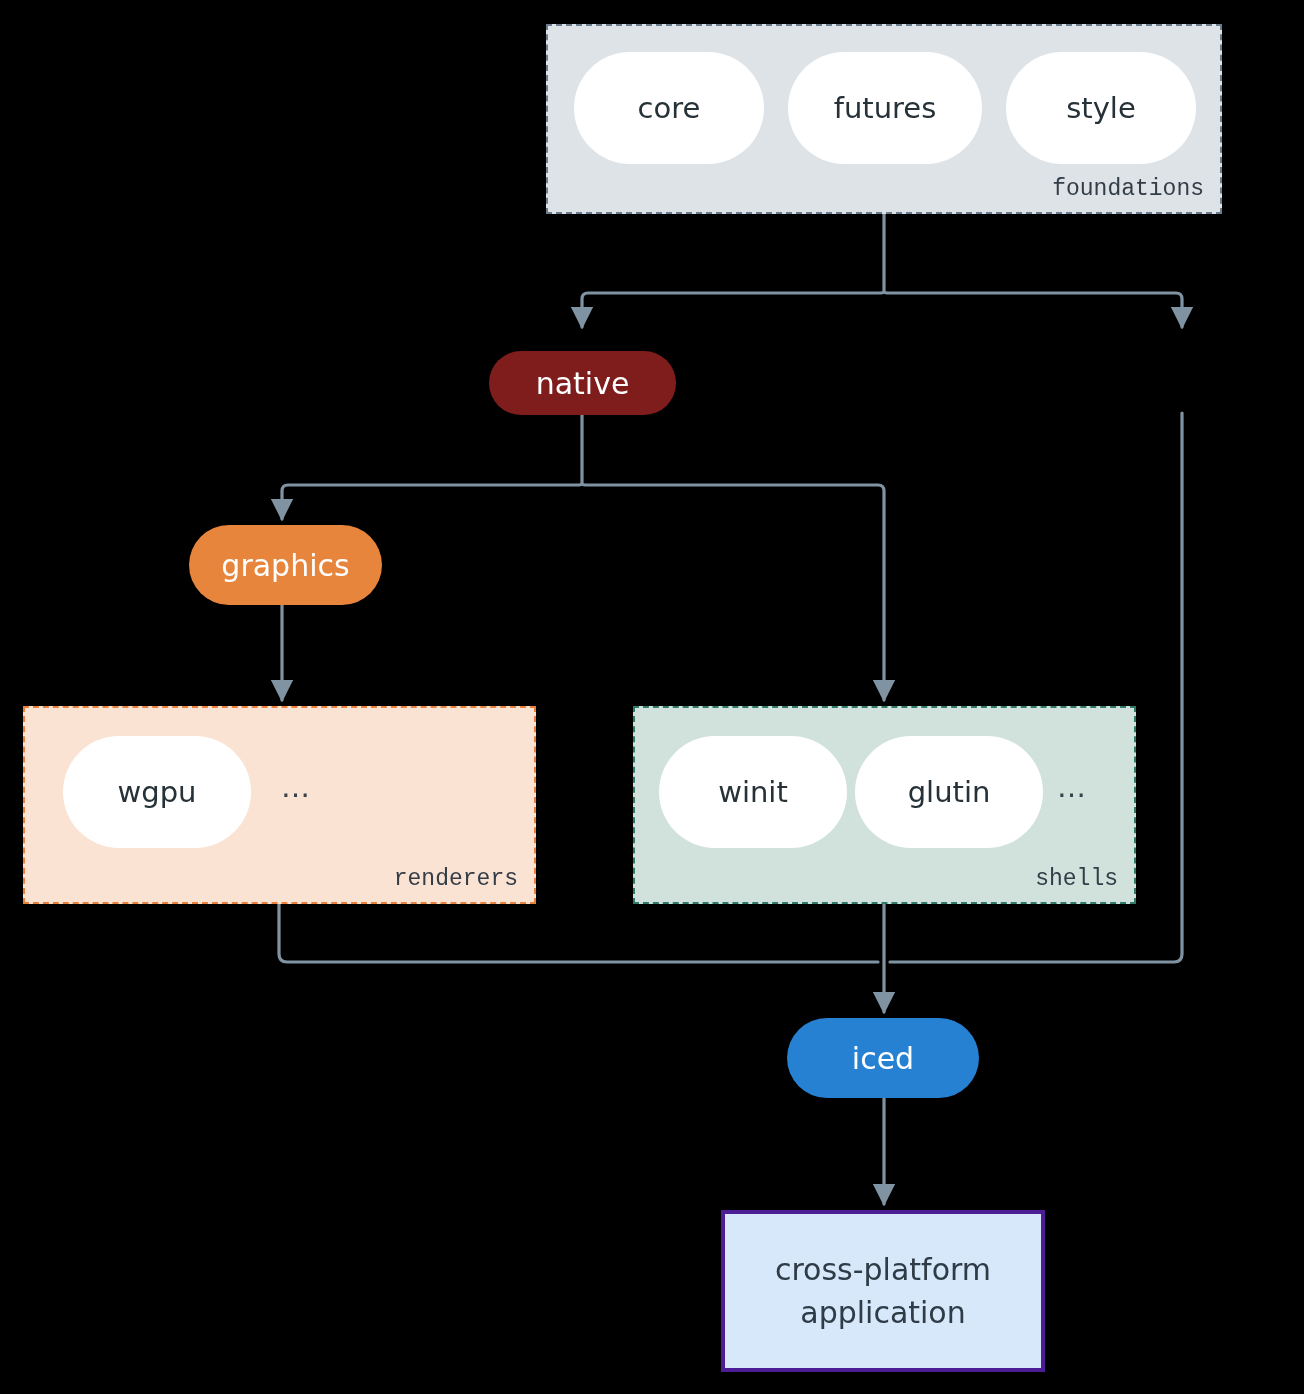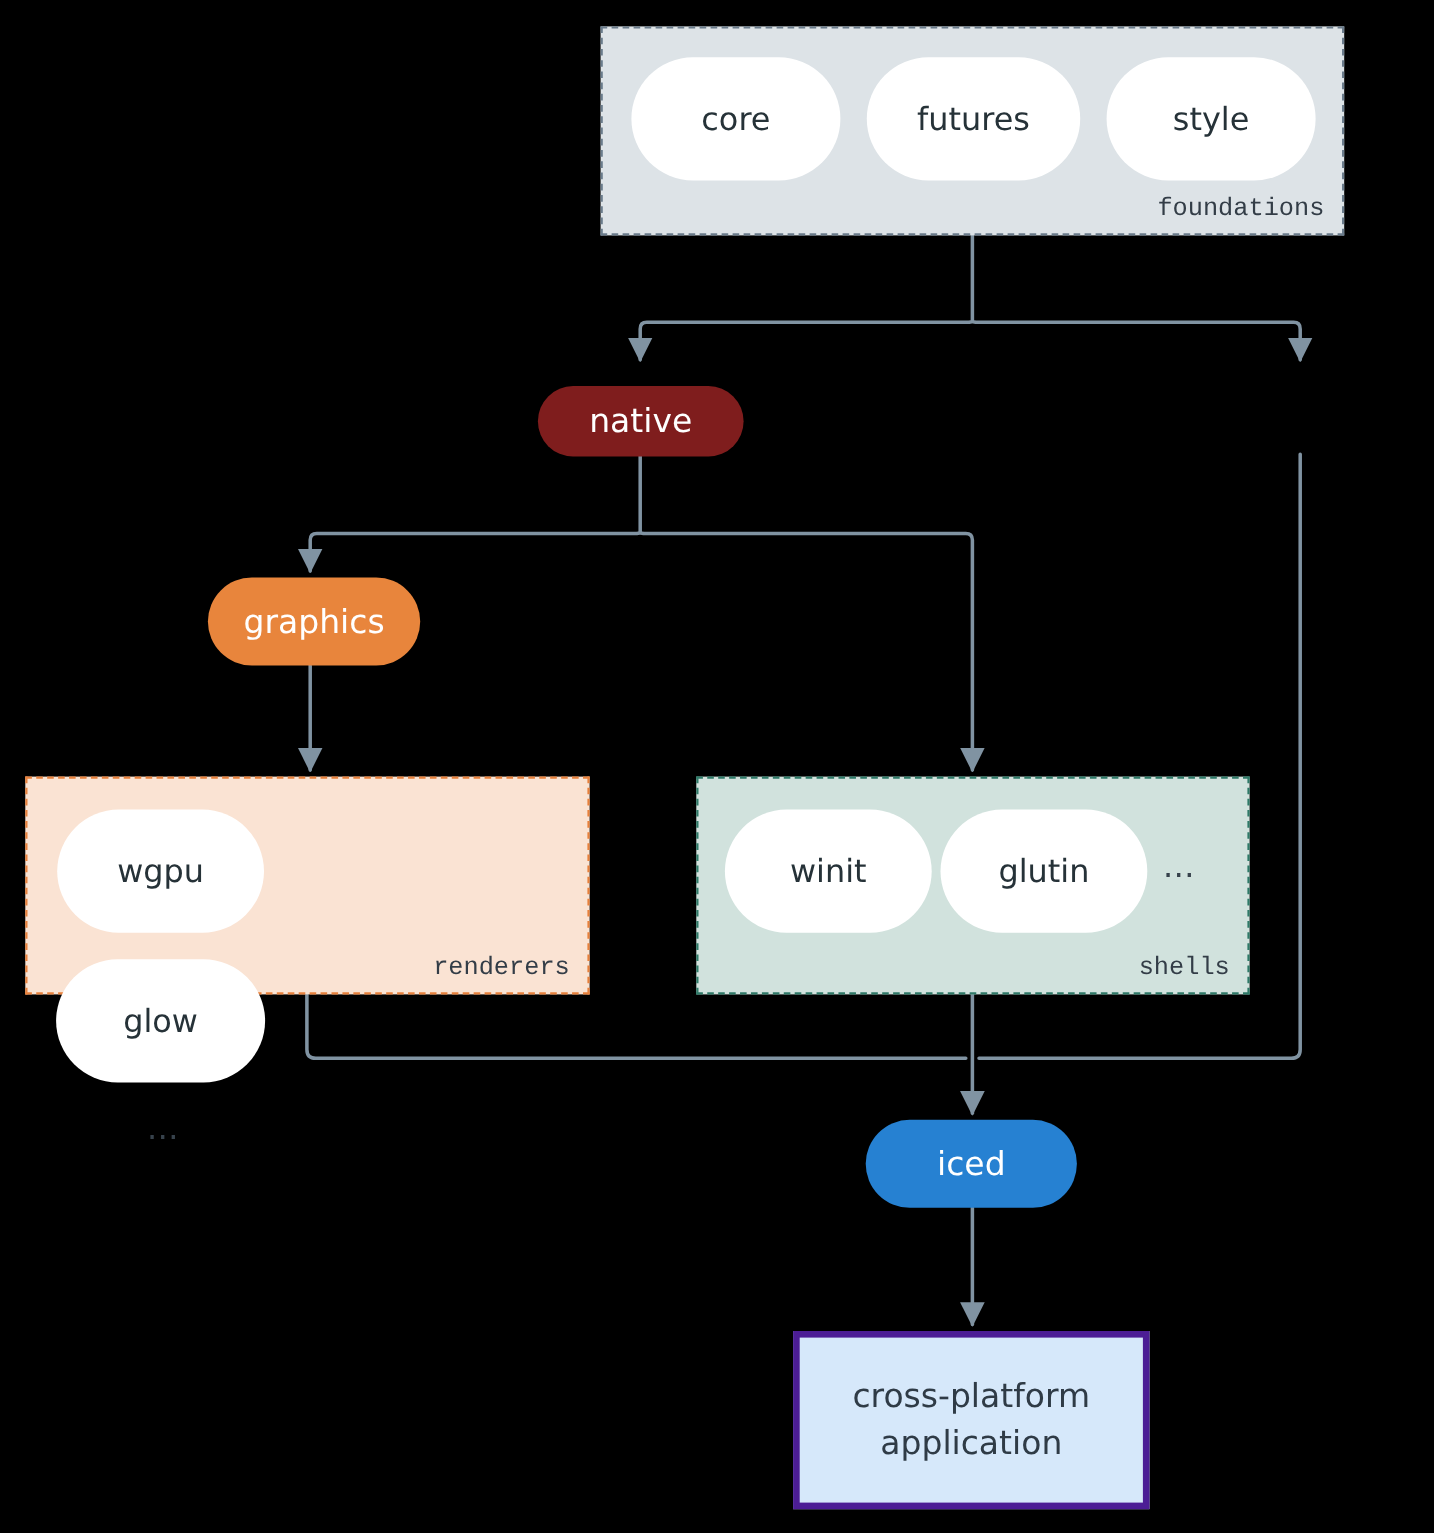--- a/index.html
+++ b/index.html
@@ -120,21 +120,21 @@
     background: #2681d2;
   }
 
   
   #node-app {
     position: absolute;
     left: 721px; top: 1210px;
     width: 324px; height: 162px;
     box-sizing: border-box;
     background: #d6e8fa;
-    border: 6px solid #4c1d95;
+    border: 4px solid #4c1d95;
     display: flex;
     flex-direction: column;
     align-items: center;
     justify-content: center;
     color: #2f3b46;
     font-size: 30px;
     line-height: 1.45;
     text-align: center;
   }
 </style>
@@ -183,23 +183,22 @@
     </div>
     <div class="cluster-label">foundations</div>
   </div>
 
   <div class="node" id="node-native">native</div>
 
 
   <div class="node" id="node-graphics">graphics</div>
 
   <div class="cluster" id="cluster-renderers">
-    <div class="cluster-row" style="left:26px; top:28px; gap:24px;flex-direction:column;">
+    <div class="cluster-row" style="left:38px; top:28px; gap:24px;">
       <div class="pill-white" style="width:188px;">wgpu</div>
-      <div class="pill-white" style="width:190px;">glow</div>
       <div class="ellipsis">…</div>
     </div>
     <div class="cluster-label">renderers</div>
   </div>
 
   <div class="cluster" id="cluster-shells">
     <div class="cluster-row" style="left:24px; top:28px; gap:8px;">
       <div class="pill-white" style="width:188px;">winit</div>
       <div class="pill-white" style="width:188px;">glutin</div>
       <div class="ellipsis">…</div>

